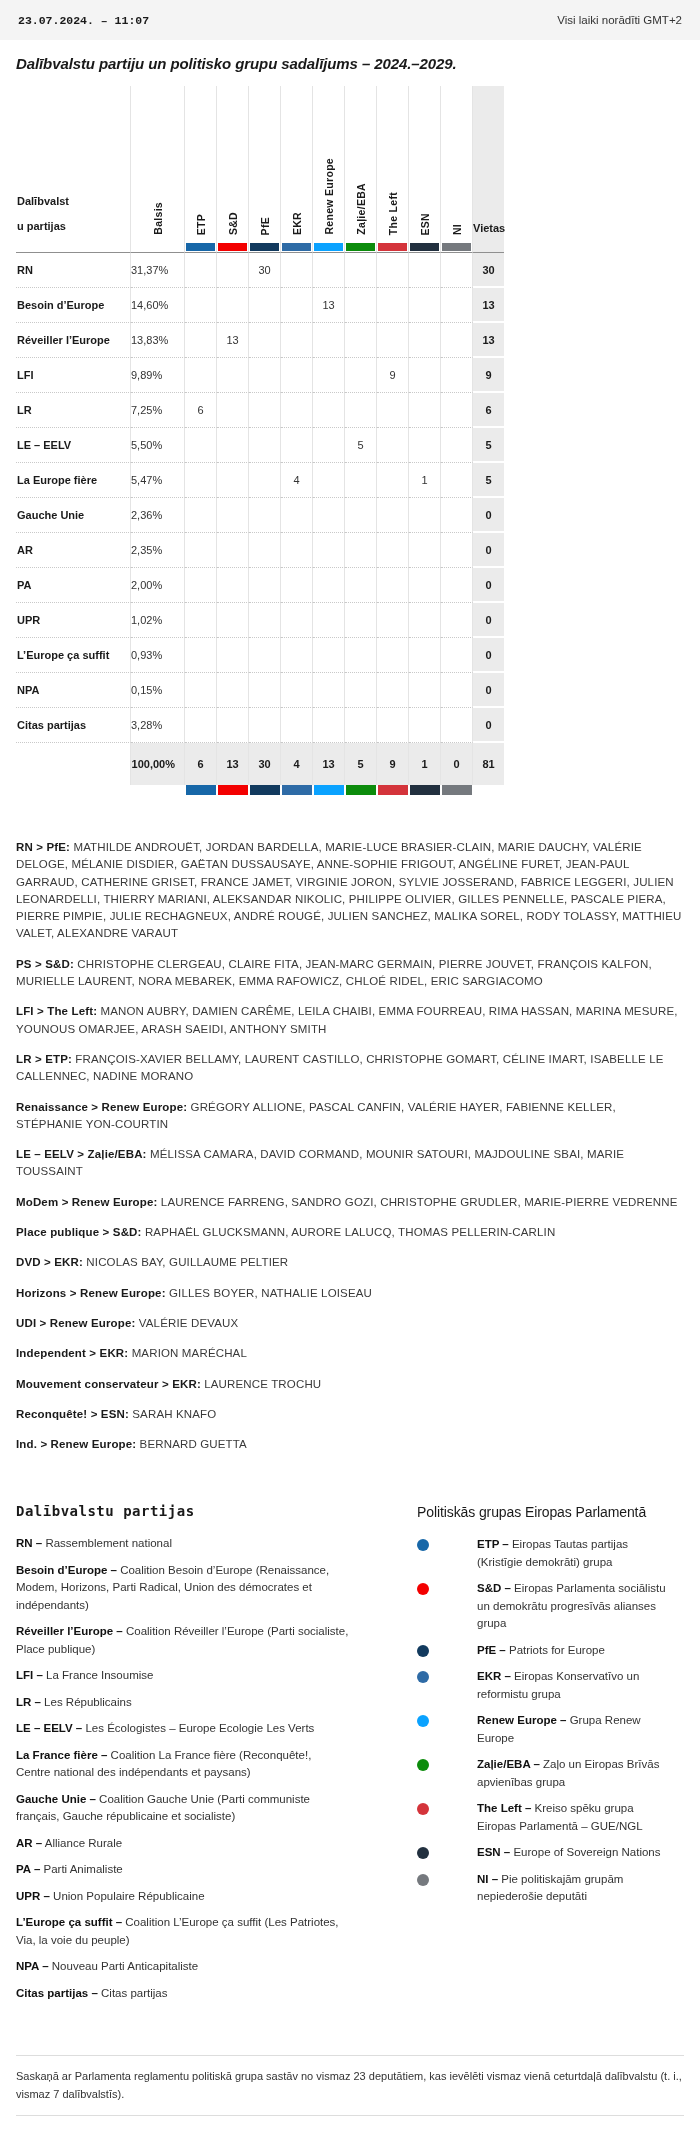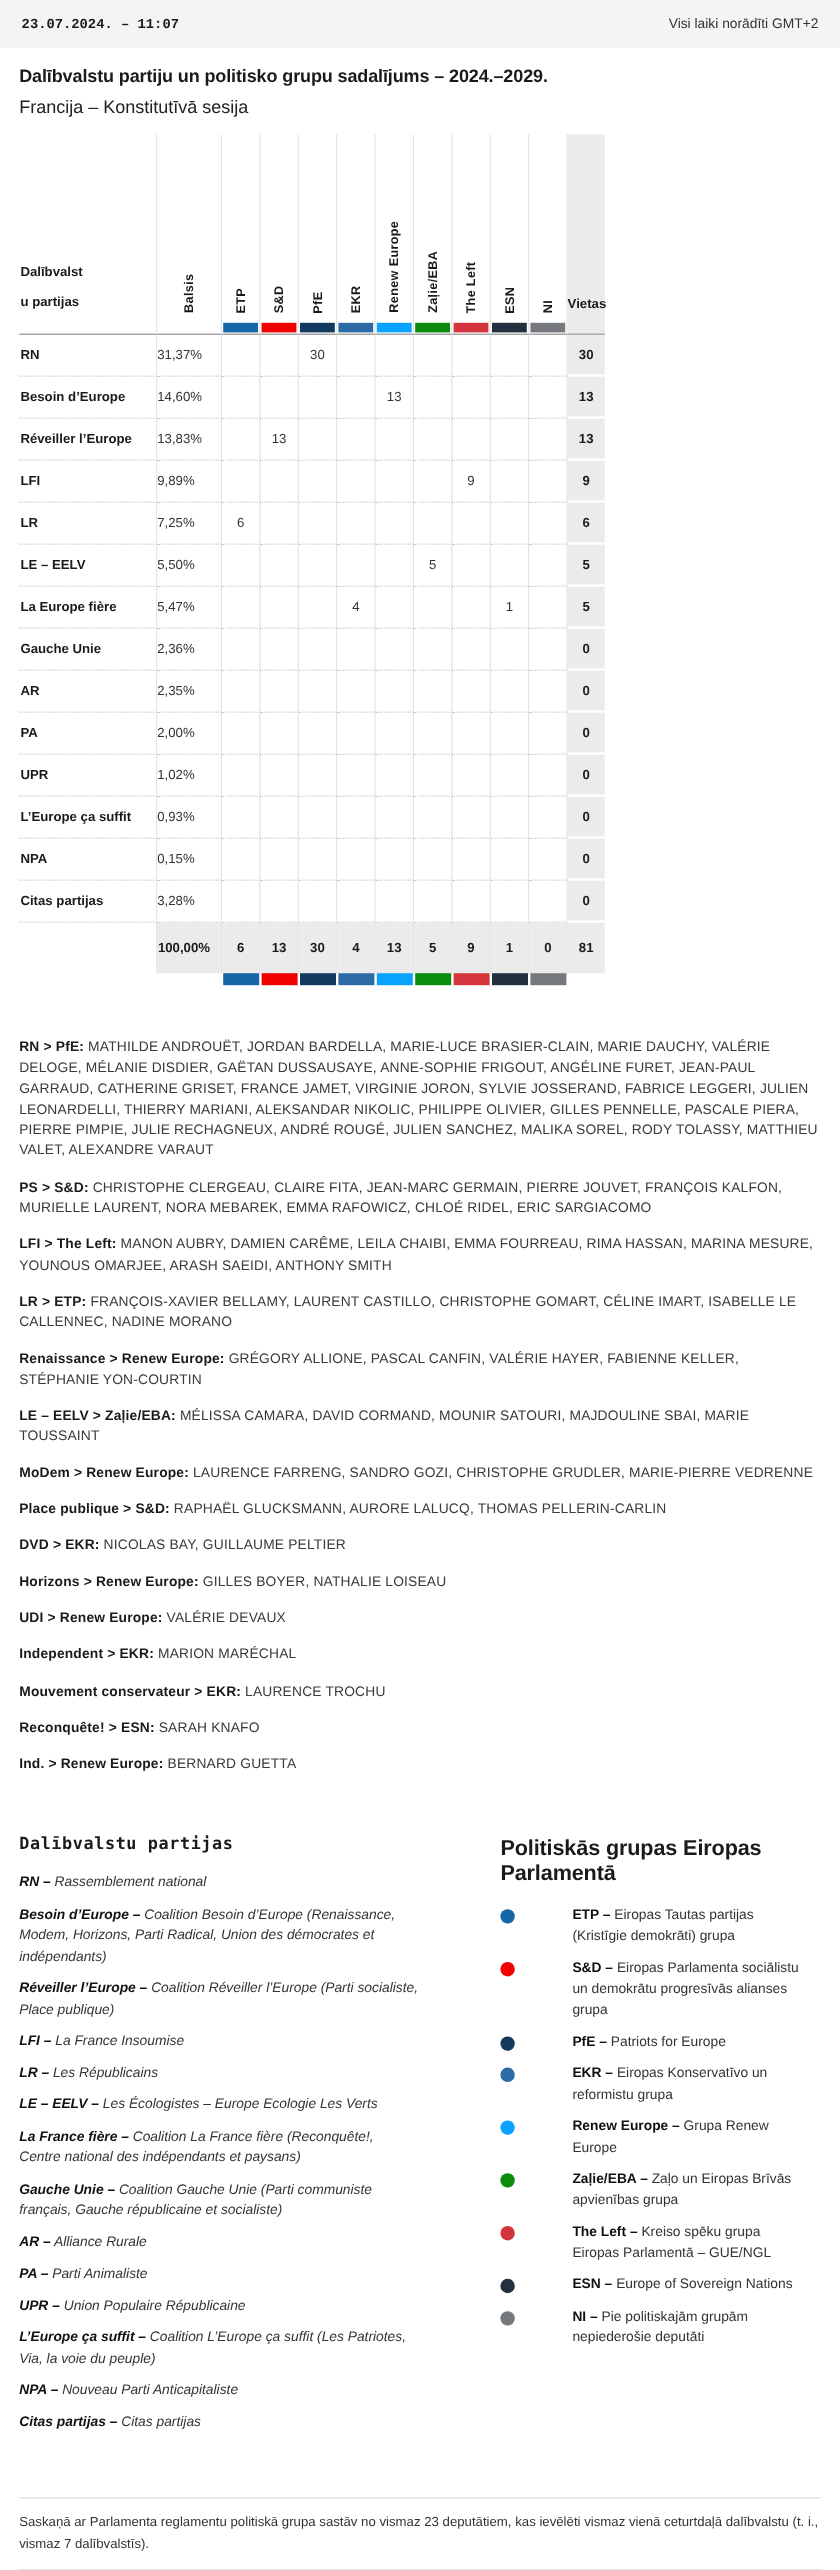--- a/index.html
+++ b/index.html
@@ -6,21 +6,21 @@
   body{width:700px;font-family:"Liberation Sans",sans-serif;color:#1a1a1a;}
   .page{width:700px;}
 
   
   .topbar{height:40px;background:#f4f4f4;display:flex;justify-content:space-between;align-items:center;
           padding:0 18px;box-sizing:border-box;font-size:11.5px;}
   .topbar .dt{font-weight:bold;color:#1a1a1a;font-family:Liberation Mono, monospace;}
   .topbar .tz{color:#333;}
 
   
-  .titles{padding:15px 16px 0;}
+  .titles{padding:15px 16px 0;font-style:italic;}
   .title{font-size:15px;font-weight:bold;margin:0 0 9px;letter-spacing:-.1px;}
   .subtitle{font-size:15px;font-weight:normal;color:#222;margin:0;}
 
   
   .tbl{margin:14px 0 0 16px;display:grid;grid-template-columns:115px 54px repeat(9,32px) 31px;
        font-size:11px;width:488px;}
   .tbl .cell{border-right:1px solid #e4e4e4;box-sizing:border-box;position:relative;}
   .hc{height:157px;}
   .rot{position:absolute;bottom:8px;left:50%;transform:translateX(-50%) rotate(180deg);
        writing-mode:vertical-rl;font-weight:bold;font-size:10.5px;letter-spacing:.3px;white-space:nowrap;}
@@ -46,22 +46,22 @@
   .names{padding:0 16px;margin-top:44px;}
   .names p{font-size:11.5px;line-height:17.3px;letter-spacing:.15px;color:#3a3a3a;margin:0 0 13px;}
   .names b{color:#1a1a1a;}
 
   
   .legend{display:flex;padding:0 16px;margin-top:48px;}
   .leg-left{width:333px;flex:none;}
   .leg-right{margin-left:68px;width:255px;flex:none;}
   .leg-left h3{font-family:"DejaVu Sans Mono",monospace;font-size:14px;font-weight:bold;
                letter-spacing:.5px;margin:2px 0 16px;}
-  .leg-right h3{font-size:18px;font-weight:bold;margin:3px 0 16px;letter-spacing:-.1px;}
-  .leg-left p{font-size:11.5px;line-height:17.5px;color:#333;margin:0 0 9px;font-style:italic;}
+  .leg-right h3{font-size:14px;font-weight:normal;margin:3px 0 16px;letter-spacing:-.1px;}
+  .leg-left p{font-size:11.5px;line-height:17.5px;color:#333;margin:0 0 9px;}
   .leg-left b,.leg-right b{color:#111;}
   .ri{display:flex;margin:0 0 9px;}
   .ri .dot{width:12px;height:12px;border-radius:50%;margin:3px 12px 0 0;flex:none;}
   .ri .rtext{font-size:11.5px;line-height:17.5px;color:#333;margin-left:36px;}
 
   
   .footer{padding:0 16px;margin-top:44px;}
   .rule{border:none;border-top:1px solid #ddd;margin:0;}
   .note{font-size:11px;line-height:17.5px;color:#333;margin:12px 0;}
 </style>
@@ -70,21 +70,20 @@
 
 <div class="page">
 
   <div class="topbar">
     <span class="dt">23.07.2024. – 11:07</span>
     <span class="tz">Visi laiki norādīti GMT+2</span>
   </div>
 
   <div class="titles">
     <h1 class="title">Dalībvalstu partiju un politisko grupu sadalījums – 2024.–2029.</h1>
-    <h2 class="subtitle">Francija – Konstitutīvā sesija</h2>
   </div>
 
   <div class="tbl">
       <div class="cell hc lab">
         <span class="labtxt">Dalībvalstu partijas</span>
       </div>
       <div class="cell hc">
         <span class="rot">Balsis</span>
       </div>
       <div class="cell hc">

